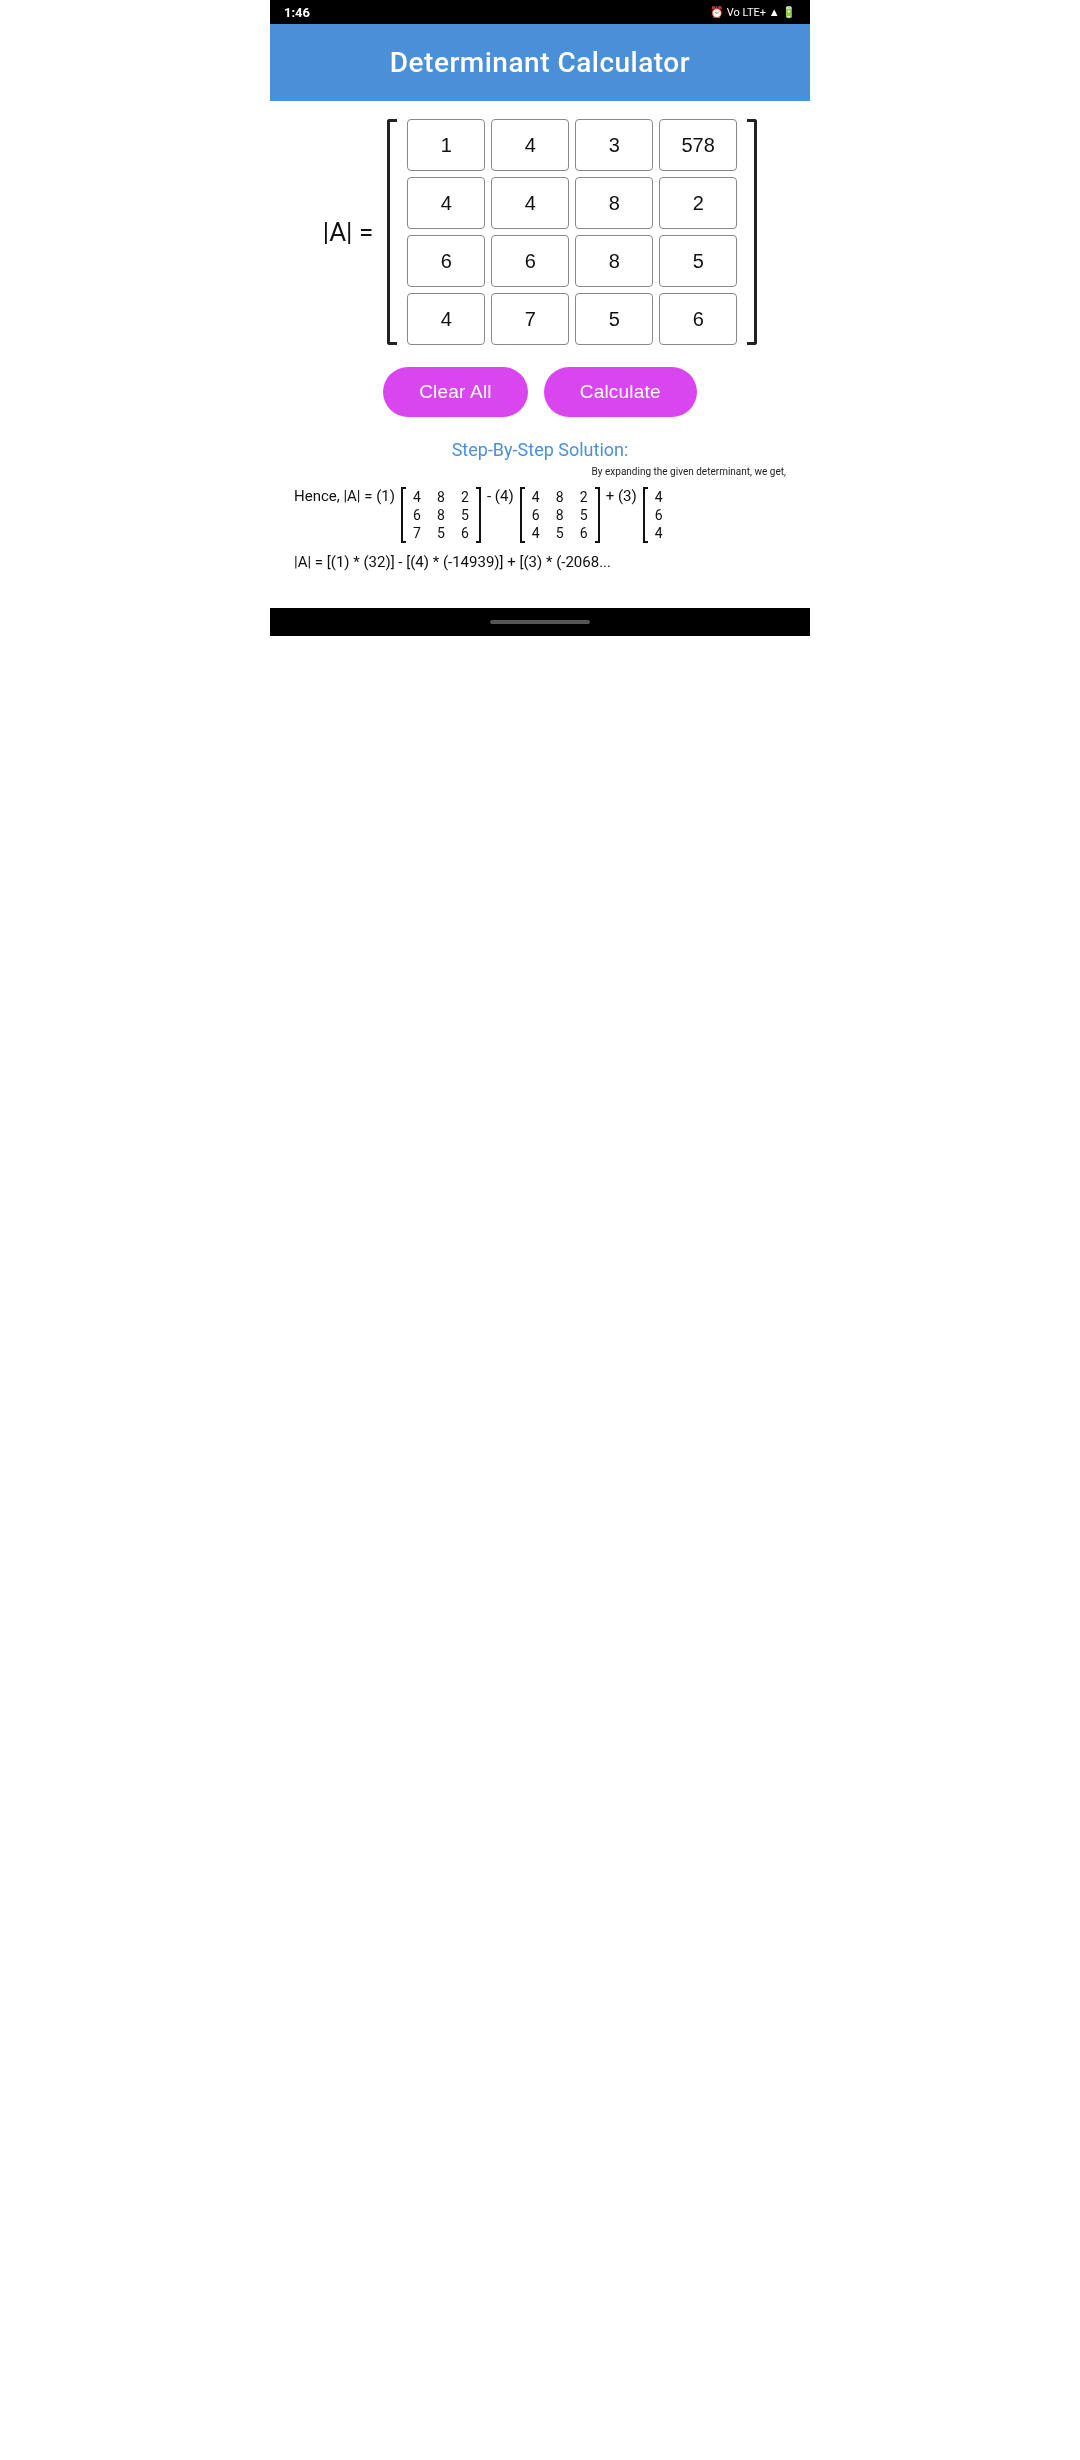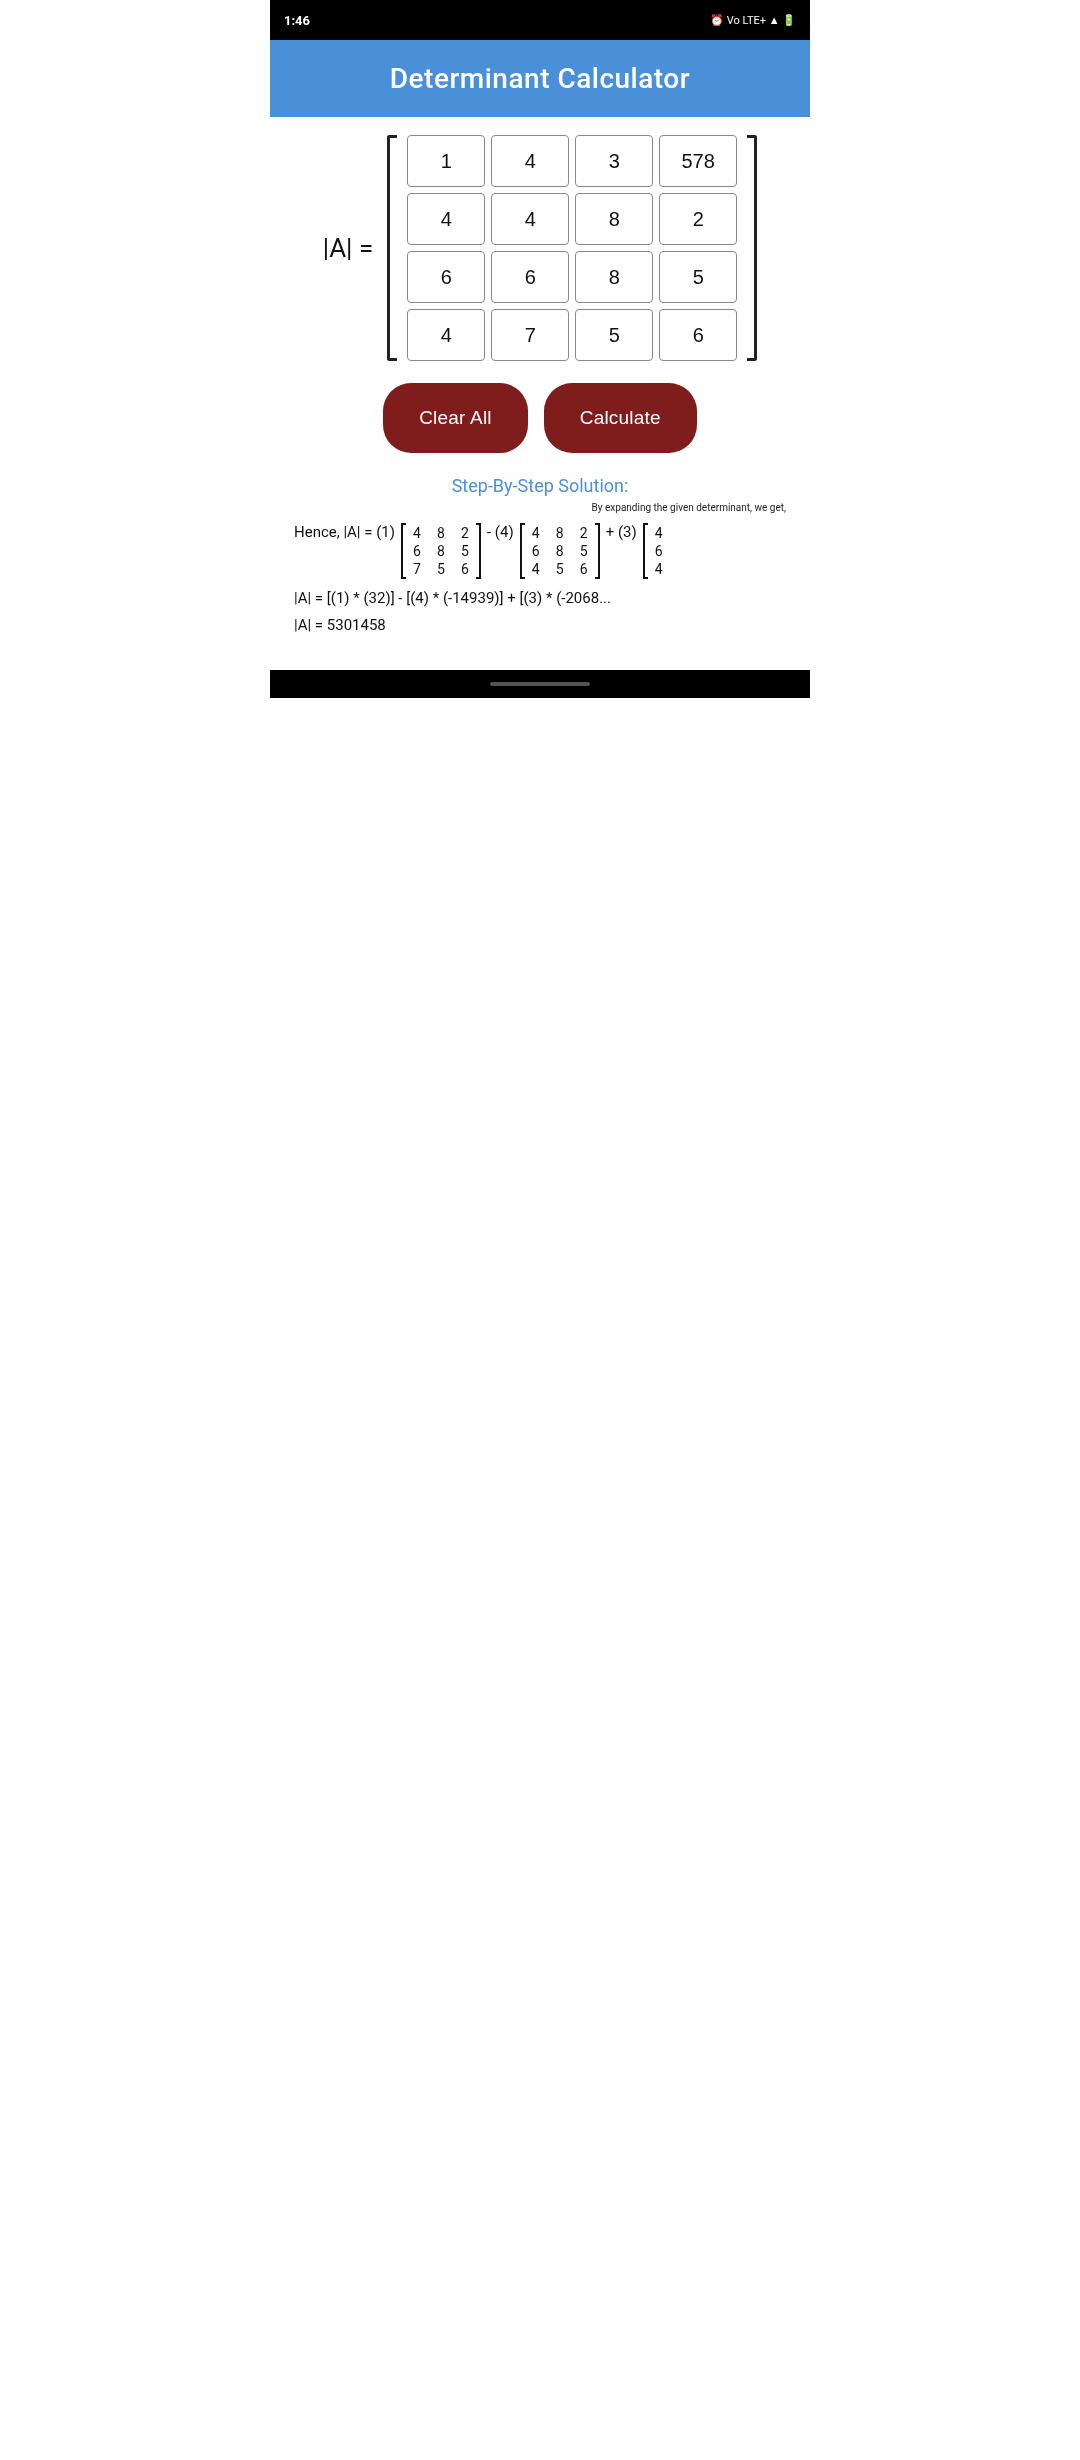--- a/index.html
+++ b/index.html
@@ -11,21 +11,21 @@
       width: 540px;
       min-height: 1230px;
       margin: 0 auto;
       overflow-x: hidden;
     }
 
     .status-bar {
       background: #000;
       color: #fff;
       font-size: 12px;
-      height: 40px;
+      height: 24px;
       display: flex;
       align-items: center;
       justify-content: space-between;
       padding: 0 14px;
     }
     .status-bar .time { font-weight: bold; font-size: 13px; }
     .status-bar .icons { display: flex; align-items: center; gap: 4px; font-size: 11px; }
 
     .header {
       background: #4A90D9;
@@ -136,27 +136,27 @@
       outline: none;
     }
 
     .buttons-row {
       display: flex;
       gap: 16px;
       justify-content: center;
       margin-bottom: 22px;
     }
     .btn {
-      padding: 24px 36px;
+      padding: 14px 36px;
       border-radius: 28px;
       border: none;
       font-size: 19px;
       font-weight: 400;
       color: #fff;
-      background: #7f1d1d;
+      background: #d946ef;
       cursor: pointer;
       letter-spacing: 0.2px;
     }
 
     .answer-section {
       text-align: center;
       margin-bottom: 18px;
     }
     .answer-text {
       font-size: 28px;
@@ -336,20 +336,19 @@
         <div class="mini-matrix-bracket-left"></div>
         <div class="mini-matrix-grid" style="grid-template-columns: repeat(1, auto);">
           <span class="mini-cell">4</span>
           <span class="mini-cell">6</span>
           <span class="mini-cell">4</span>
         </div>
       </div>
     </div>
 
     <div class="step-line">|A| = [(1) * (32)] - [(4) * (-14939)] + [(3) * (-2068...</div>
-    <div class="step-line">|A| = 5301458</div>
   </div>
 
 </div>
 
 <div class="bottom-bar">
   <div class="bottom-bar-indicator"></div>
 </div>
 
 </body></html>

